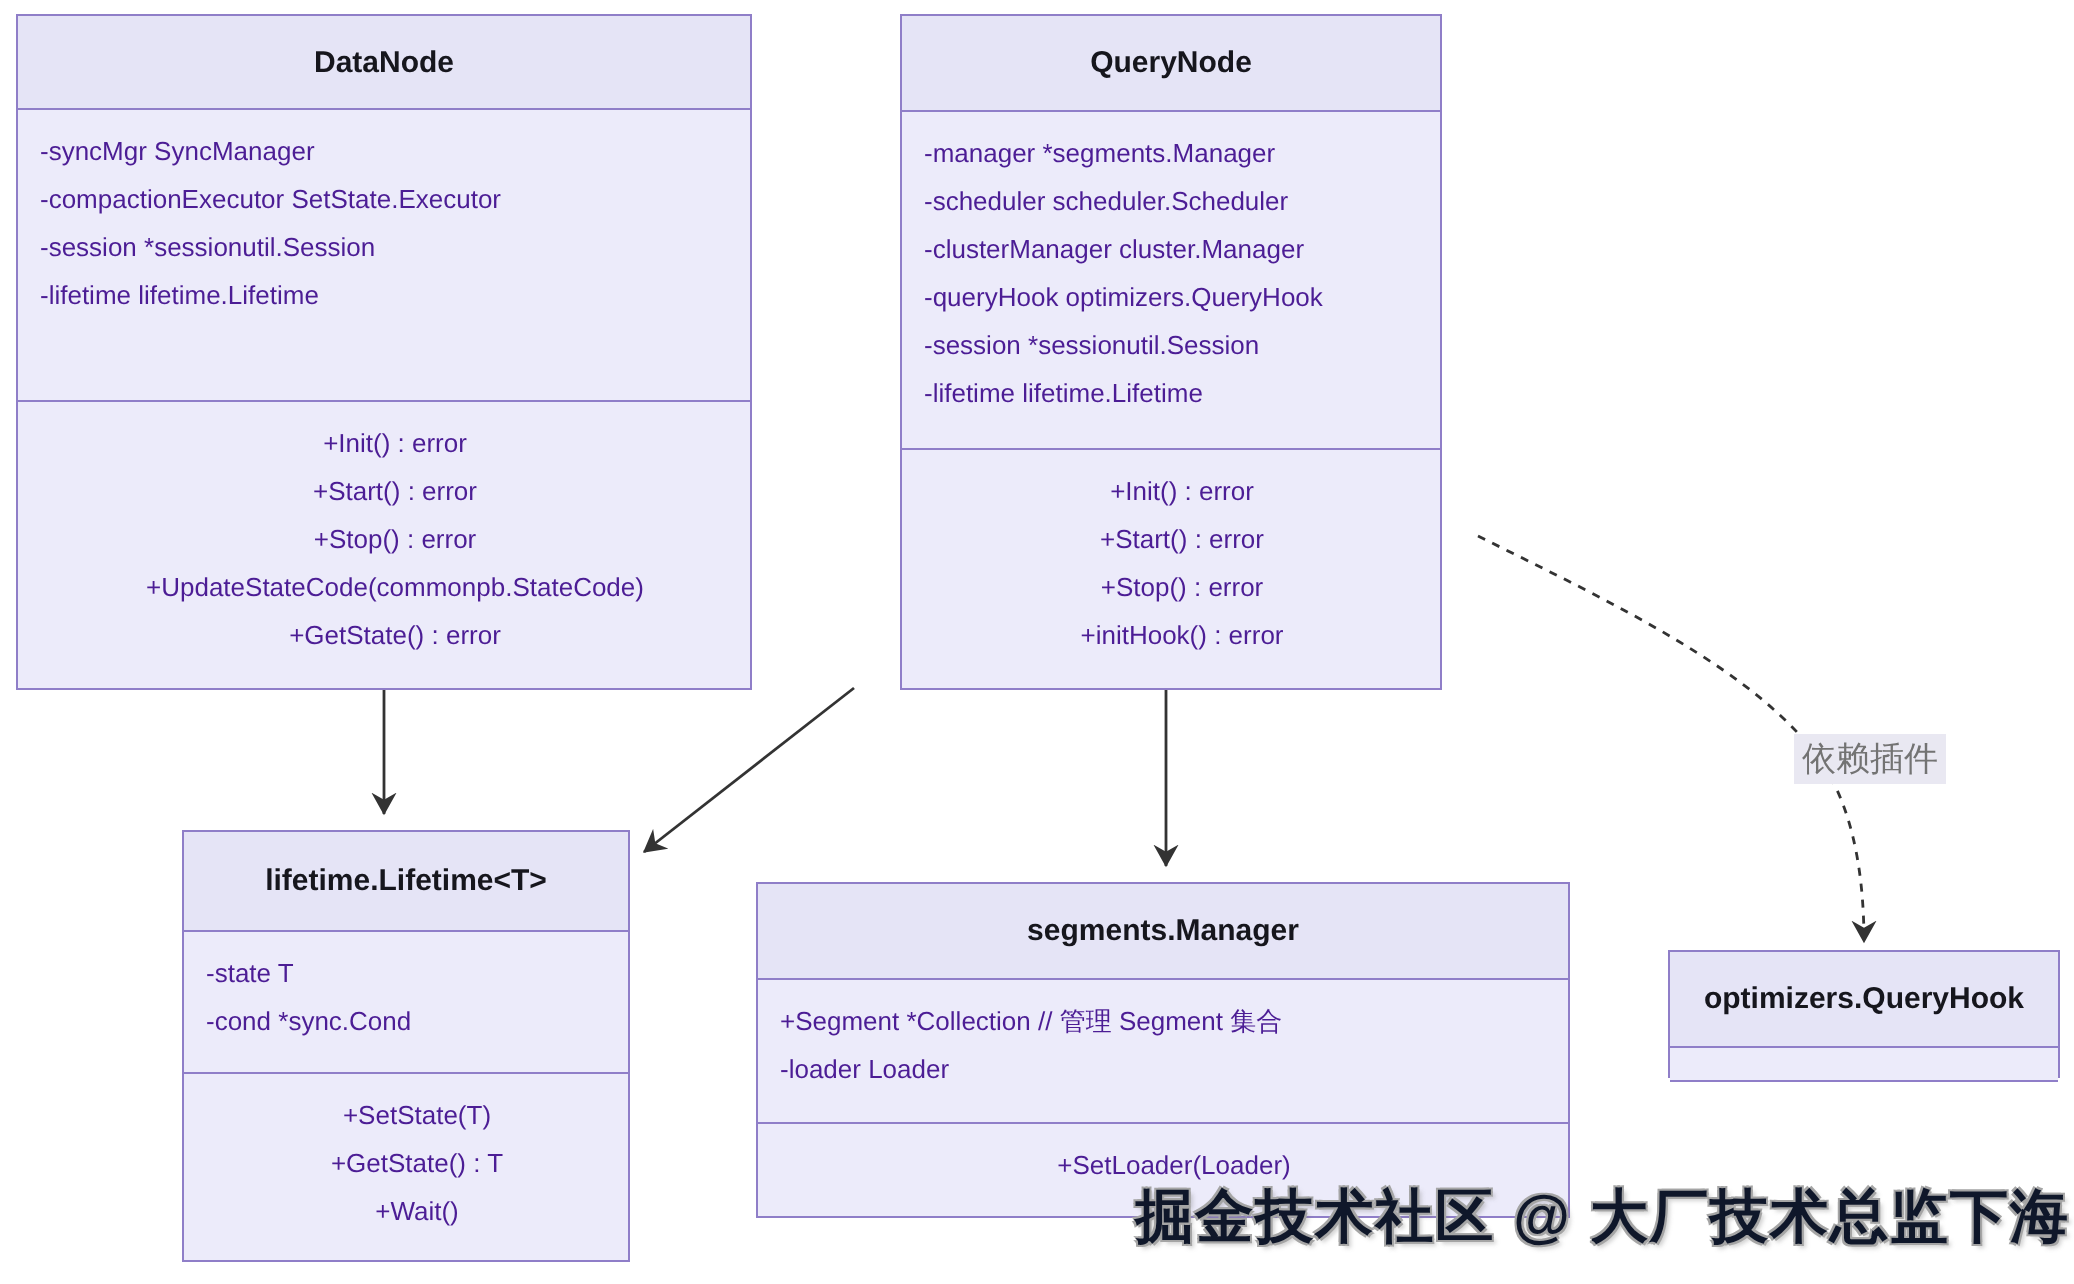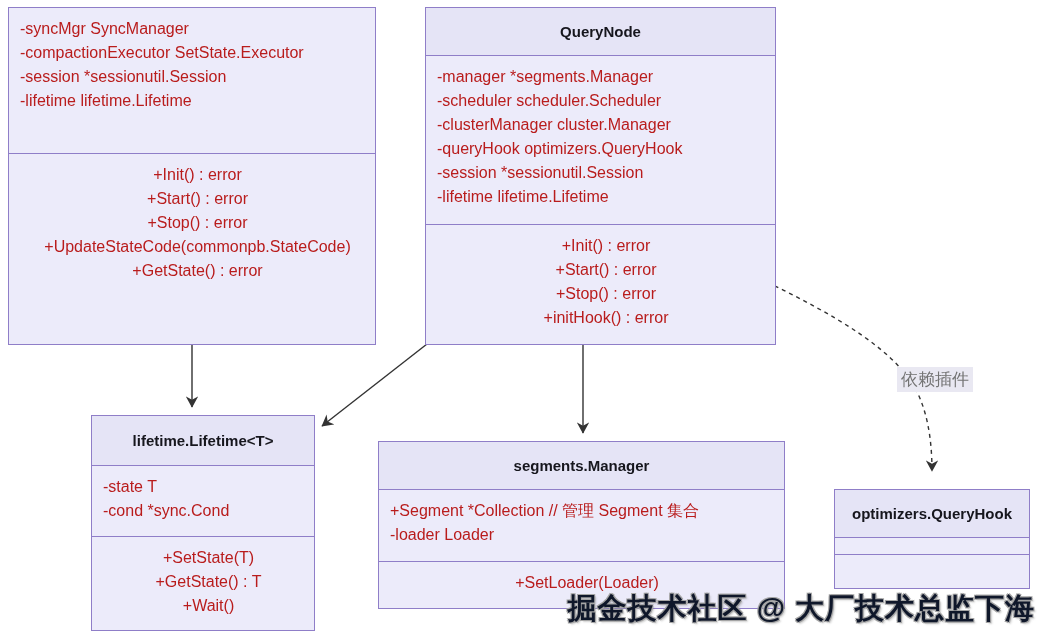--- a/index.html
+++ b/index.html
@@ -12,21 +12,21 @@
     background:#ecebfa;border:1.5px solid #8f7ec8;box-sizing:border-box;
   }
   .uml-title{
     flex:0 0 auto;display:flex;align-items:center;justify-content:center;
     background:#e5e4f6;border-bottom:1.5px solid #8f7ec8;
     font-weight:bold;font-size:15px;color:#16161d;box-sizing:border-box;
   }
   .uml-section{flex:0 0 auto;box-sizing:border-box;padding:9px 0 0 11px;}
   .uml-section.divided{border-top:1.5px solid #8f7ec8;text-align:center;}
   .uml-section:first-of-type{border-top:none;}
-  .member{font-size:16px;line-height:24px;color:#b91c1c;white-space:nowrap;}
+  .member{font-size:13px;line-height:24px;color:#4c1d95;white-space:nowrap;}
   .uml-empty{flex:0 0 auto;box-sizing:border-box;border-top:1.5px solid #8f7ec8;background:#ecebfa;}
   #edges{position:absolute;left:0;top:0;z-index:1;}
   .uml-box{z-index:2;}
   .edge-label{
     position:absolute;z-index:3;background:#e9e8f2;color:#737373;
     font-size:17px;padding:1px 4px;white-space:nowrap;
   }
   .watermark{
     position:absolute;z-index:4;right:2px;top:589px;
     font-size:29px;font-weight:bold;letter-spacing:1px;color:#0f172a;white-space:nowrap;
@@ -44,36 +44,37 @@
         <path d="M0,0 L9,5 L0,10 L2.8,5 z" fill="#333333"></path>
       </marker>
     </defs>
     <path d="M192,345 L192,407" stroke="#333333" stroke-width="1.4" fill="none" marker-end="url(#arrow)"></path>
     <path d="M427,344 L322,426" stroke="#333333" stroke-width="1.4" fill="none" marker-end="url(#arrow)"></path>
     <path d="M583,345 L583,433" stroke="#333333" stroke-width="1.4" fill="none" marker-end="url(#arrow)"></path>
     <path d="M739,268 C805,301 881,336 912,383 C928,408 932,442 932,471" stroke="#333333" stroke-width="1.4" fill="none" stroke-dasharray="4 4" marker-end="url(#arrow)"></path>
   </svg>
 
   <div class="uml-box" style="left:8px;top:7px;width:368px;height:338px">
+    <div class="uml-title" style="height:47px">DataNode</div>
     <div class="uml-section" style="height:145px">
       <div class="member">-syncMgr SyncManager</div>
       <div class="member">-compactionExecutor SetState.Executor</div>
       <div class="member">-session *sessionutil.Session</div>
       <div class="member">-lifetime lifetime.Lifetime</div>
     </div>
     <div class="uml-section divided" style="flex:1 1 auto">
       <div class="member">+Init() : error</div>
       <div class="member">+Start() : error</div>
       <div class="member">+Stop() : error</div>
       <div class="member">+UpdateStateCode(commonpb.StateCode)</div>
       <div class="member">+GetState() : error</div>
     </div>
   </div>
 
-  <div class="uml-box" style="left:425px;top:7px;width:351px;height:338px">
+  <div class="uml-box" style="left:450px;top:7px;width:271px;height:338px">
     <div class="uml-title" style="height:48px">QueryNode</div>
     <div class="uml-section" style="height:168px">
       <div class="member">-manager *segments.Manager</div>
       <div class="member">-scheduler scheduler.Scheduler</div>
       <div class="member">-clusterManager cluster.Manager</div>
       <div class="member">-queryHook optimizers.QueryHook</div>
       <div class="member">-session *sessionutil.Session</div>
       <div class="member">-lifetime lifetime.Lifetime</div>
     </div>
     <div class="uml-section divided" style="flex:1 1 auto">
@@ -101,21 +102,21 @@
     <div class="uml-title" style="height:48px">segments.Manager</div>
     <div class="uml-section" style="height:71px">
       <div class="member">+Segment *Collection // 管理 Segment 集合</div>
       <div class="member">-loader Loader</div>
     </div>
     <div class="uml-section divided" style="flex:1 1 auto">
       <div class="member">+SetLoader(Loader)</div>
     </div>
   </div>
 
-  <div class="uml-box" style="left:834px;top:489px;width:196px;height:100px">
+  <div class="uml-box" style="left:834px;top:475px;width:196px;height:64px">
     <div class="uml-title" style="height:47px;border-bottom:none">optimizers.QueryHook</div>
     <div class="uml-empty" style="height:17px"></div>
     <div class="uml-empty" style="flex:1 1 auto"></div>
   </div>
 
   <div class="edge-label" style="left:897px;top:367px">依赖插件</div>
 
   <div class="watermark">掘金技术社区 @ 大厂技术总监下海</div>
 
 </div>

